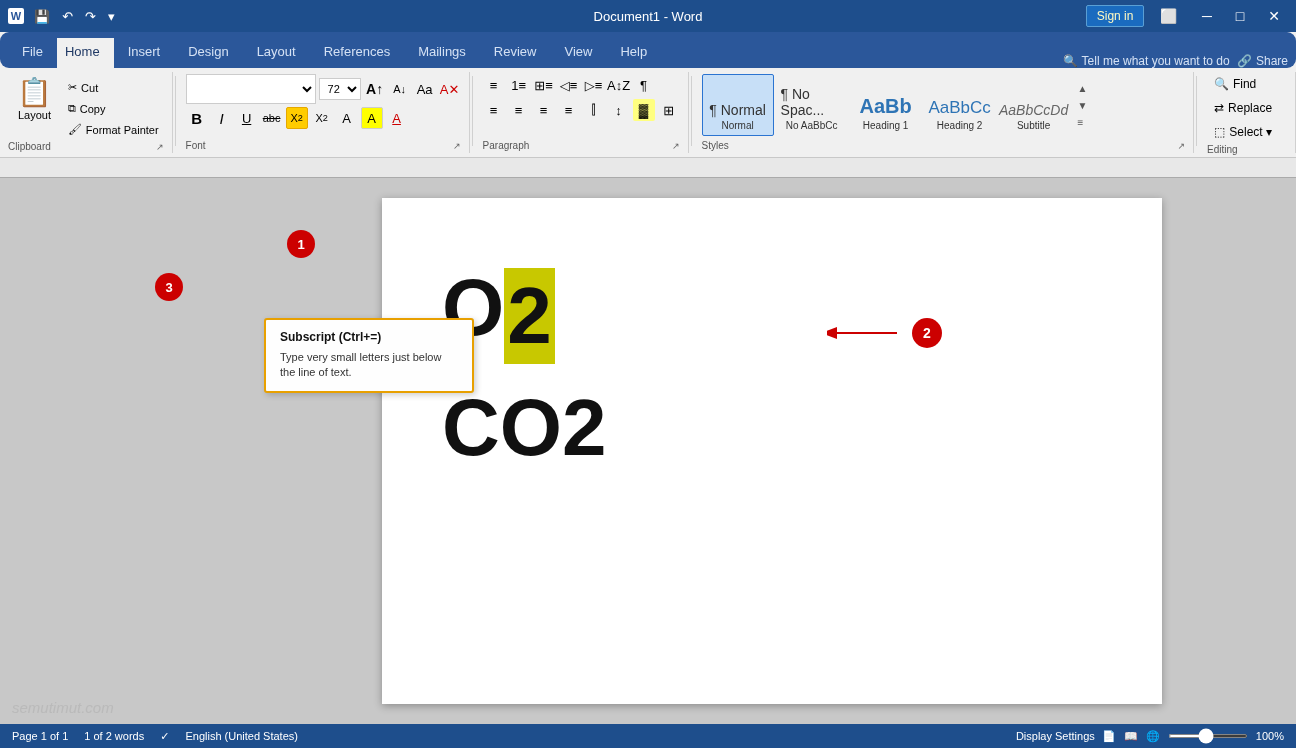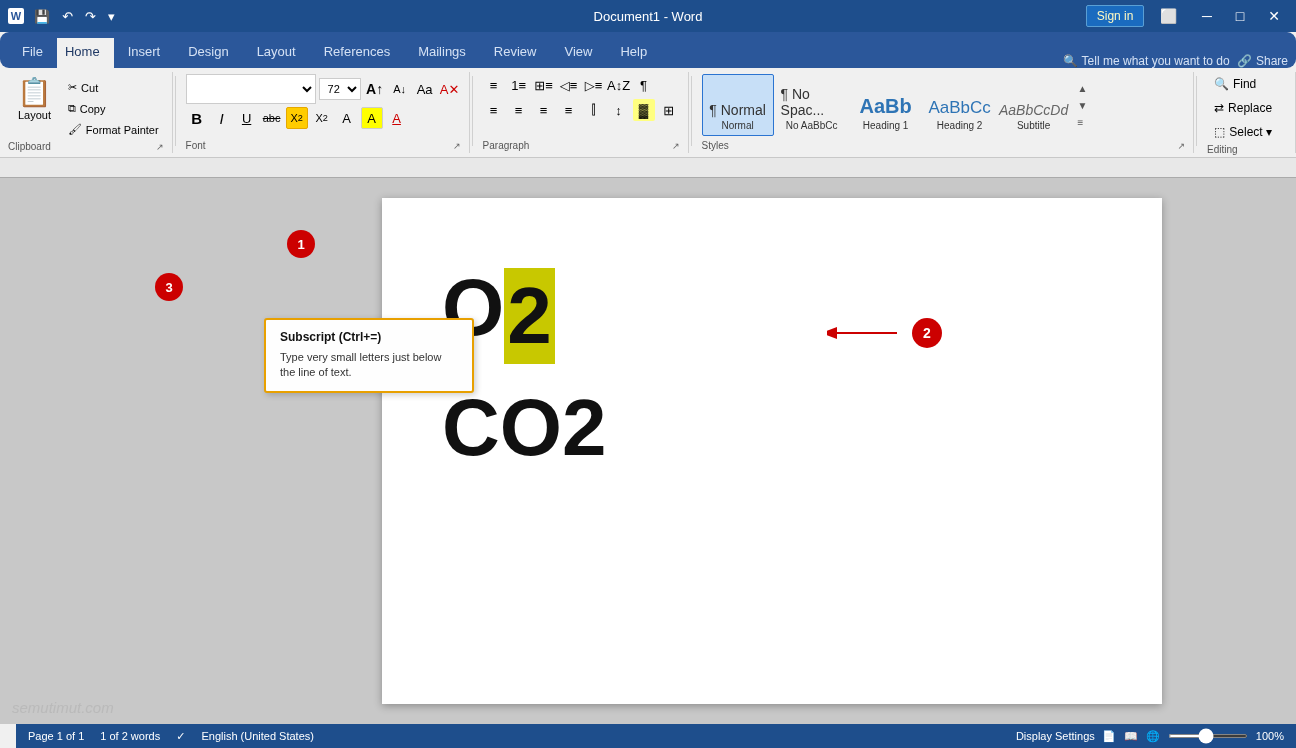--- a/index.html
+++ b/index.html
@@ -187,21 +187,20 @@
     
     .status-bar {
       background: #1e4e8c;
       height: 24px;
       display: flex;
       align-items: center;
       padding: 0 12px;
       color: white;
       font-size: 11px;
       justify-content: space-between;
-      margin-left: 16px;
     }
     .status-left { display: flex; align-items: center; gap: 16px; }
     .status-right { display: flex; align-items: center; gap: 8px; }
     .zoom-slider { width: 80px; height: 4px; accent-color: white; }
 
     
     .watermark {
       position: absolute;
       bottom: 8px;
       left: 12px;

